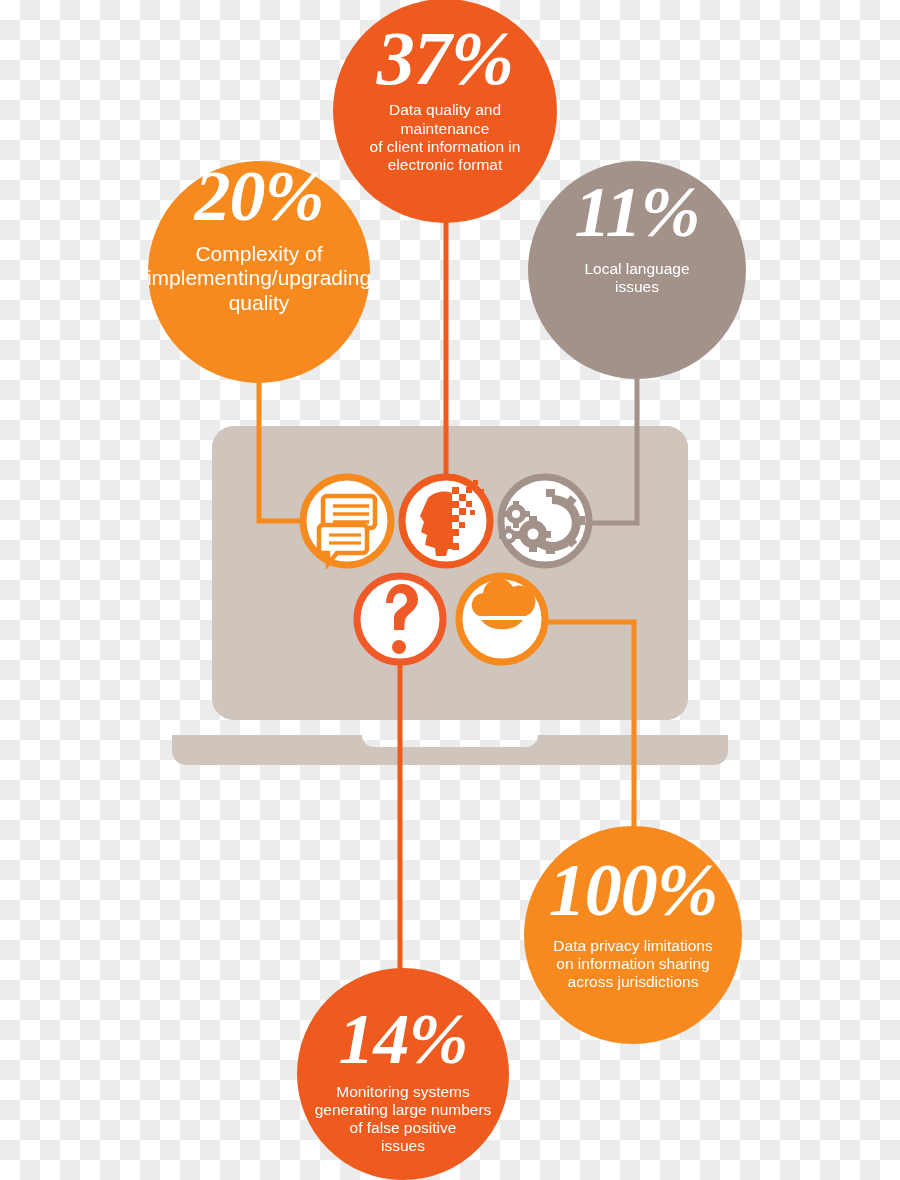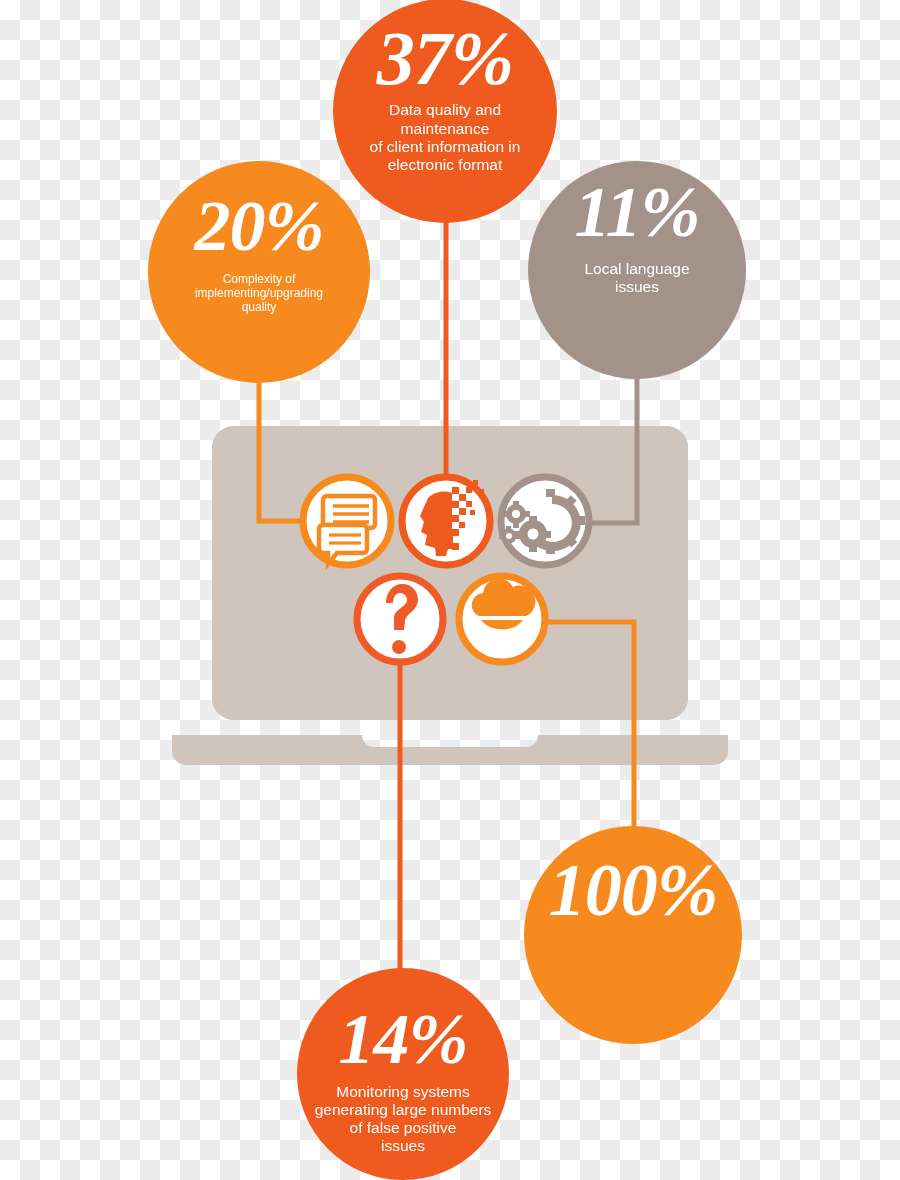--- a/index.html
+++ b/index.html
@@ -30,23 +30,23 @@
   }
   .cap{
     font-family:"Liberation Sans", sans-serif;
     font-weight:400;line-height:1.18;
   }
   
   #b37{left:333px;top:-1px;width:224px;height:224px;padding-top:22px;}
   #b37 .pct{font-size:76px;}
   #b37 .cap{font-size:15.5px;margin-top:6px;}
 
-  #b20{left:148px;top:161px;width:222px;height:222px;padding-top:30px;}
+  #b20{left:148px;top:161px;width:222px;height:222px;}
   #b20 .pct{font-size:72px;}
-  #b20 .cap{font-size:12px;margin-top:10px;}
+  #b20 .cap{font-size:21px;margin-top:10px;}
 
   #b11{left:528px;top:161px;width:218px;height:218px;padding-top:16px;}
   #b11 .pct{font-size:72px;}
   #b11 .cap{font-size:15.5px;margin-top:12px;}
 
   #b17{left:524px;top:826px;width:218px;height:218px;padding-top:28px;}
   #b17 .pct{font-size:74px;}
   #b17 .cap{font-size:15.5px;margin-top:10px;}
 
   #b14{left:297px;top:968px;width:212px;height:212px;padding-top:24px;}
@@ -196,20 +196,25 @@
   <div class="bubble" id="b11" style="background:#a3928a;">
     <div class="pct">11%</div>
     <div class="cap">
       <div>Local language</div>
       <div>issues</div>
     </div>
   </div>
 
   <div class="bubble" id="b17" style="background:#f68a1f;">
     <div class="pct">100%</div>
+    <div class="cap">
+      <div>Data privacy limitations</div>
+      <div>on information sharing</div>
+      <div>across jurisdictions</div>
+    </div>
   </div>
 
   <div class="bubble" id="b14" style="background:#ef5a1e;">
     <div class="pct">14%</div>
     <div class="cap">
       <div>Monitoring systems</div>
       <div>generating large numbers</div>
       <div>of false positive</div>
       <div>issues</div>
     </div>

